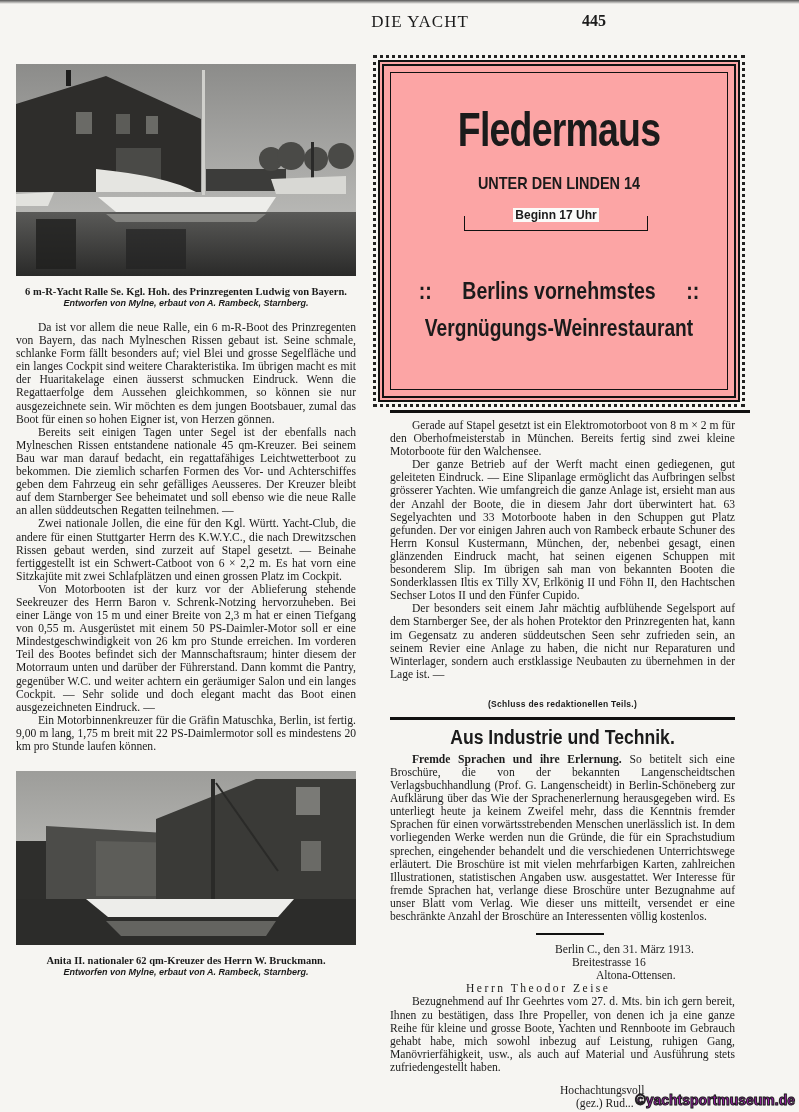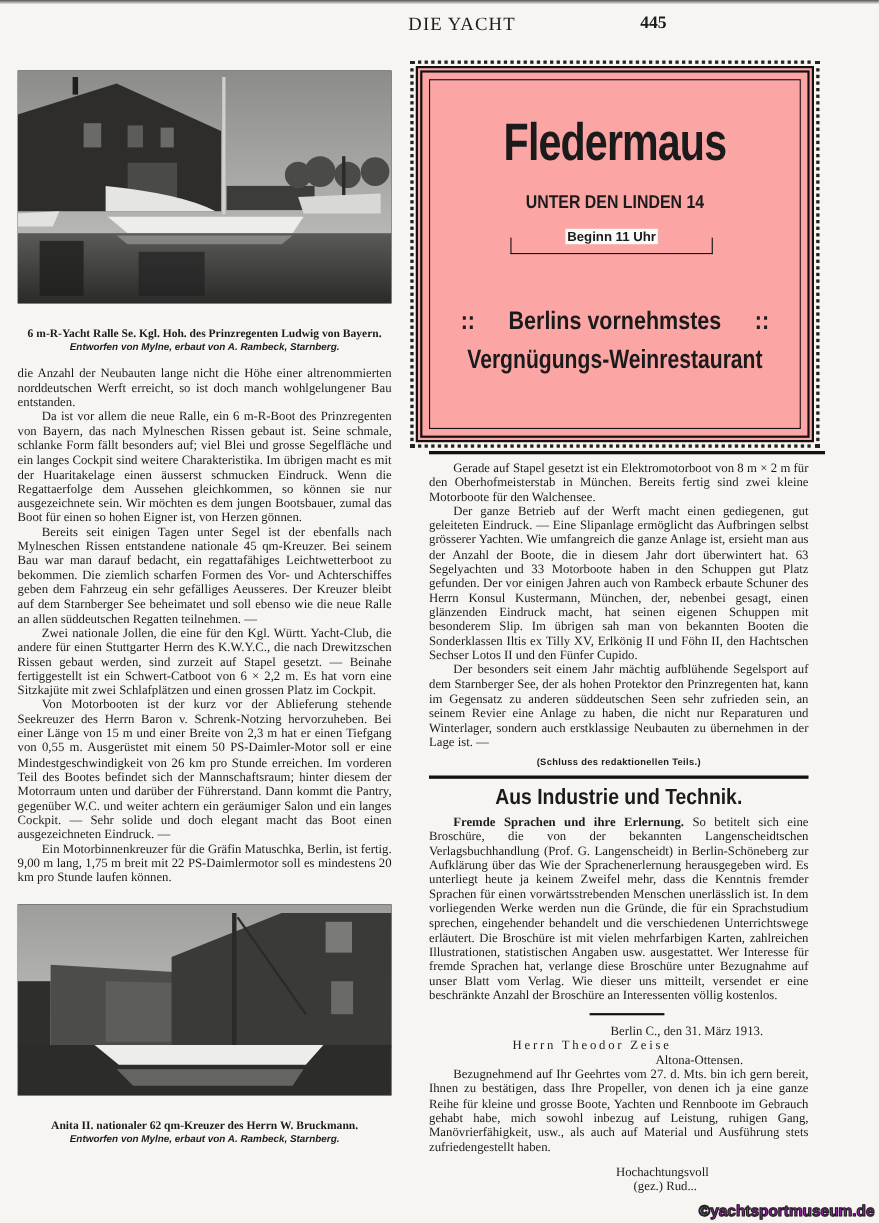--- a/index.html
+++ b/index.html
@@ -15,21 +15,21 @@
   .running-title { position: absolute; left: 0; width: 840px; text-align: center; font-size: 17px; letter-spacing: 1px; top: 2px; }
   .page-number { position: absolute; right: 34px; top: 2px; font-size: 16px; font-weight: bold; }
 
   .col-left { position: absolute; left: 16px; top: 64px; width: 340px; }
   .col-right { position: absolute; left: 390px; top: 60px; width: 360px; }
 
   .photo { position: relative; width: 340px; overflow: hidden; background: #3a3a3a; }
   .photo1 { height: 212px; }
   .photo2 { height: 174px; margin-top: 18px; }
 
-  .caption { text-align: center; margin-top: 22px; }
+  .caption { text-align: center; margin-top: 10px; }
   .caption-main { font-size: 10.5px; font-weight: bold; line-height: 12px; }
   .caption-sub { font-size: 9px; font-weight: bold; line-height: 11px; font-family: "Liberation Sans", sans-serif; font-style: italic; }
 
   .body-text p { margin: 0; font-size: 11.6px; line-height: 13.1px; text-align: justify; }
   .body-text p.indent { text-indent: 22px; }
   .left-text { margin-top: 12px; }
 
   .ad-box {
     position: relative; width: 350px; height: 330px; left: -12px;
     border: 6px double #111;
@@ -40,21 +40,21 @@
   .ad-title { position: absolute; left: 0; width: 100%; top: 36px; text-align: center; font-family: "Liberation Sans", sans-serif; font-weight: bold; font-size: 48px; letter-spacing: -1px; transform: scaleX(0.78); }
   .ad-address { position: absolute; left: 0; width: 100%; top: 108px; text-align: center; font-family: "Liberation Sans", sans-serif; font-weight: bold; font-size: 17px; transform: scaleX(0.85); }
   .ad-time-box { position: absolute; left: 80px; top: 150px; width: 182px; height: 14px; border: 1.5px solid #111; border-top: none; }
   .ad-time { position: absolute; left: 0; width: 100%; top: -8px; text-align: center; font-family: "Liberation Sans", sans-serif; font-weight: bold; font-size: 12px; }
   .ad-time span { background: #fbfbf9; padding: 0 2px; }
   .ad-line1 { position: absolute; left: 0; width: 100%; top: 212px; font-family: "Liberation Sans", sans-serif; font-weight: bold; font-size: 23px; transform: scaleX(0.85); display: flex; justify-content: space-between; padding: 0 10px; box-sizing: border-box; }
   .ad-line2 { position: absolute; left: 0; width: 100%; top: 248px; text-align: center; font-family: "Liberation Sans", sans-serif; font-weight: bold; font-size: 24px; transform: scaleX(0.80); white-space: nowrap; }
 
   .rule-thick { height: 3px; background: #111; margin: 8px 0 6px 0; }
   .right-text { width: 345px; }
-  .closing-note { text-align: center; font-size: 8.5px; font-weight: bold; font-family: "Liberation Sans", sans-serif; margin: 6px 0 6px 0; letter-spacing: 0.3px; }
+  .closing-note { text-align: center; font-size: 8.5px; font-weight: bold; font-family: "Liberation Sans", sans-serif; margin: 18px 0 6px 0; letter-spacing: 0.3px; }
   .section-title { text-align: center; font-family: "Liberation Sans", sans-serif; font-weight: bold; font-size: 20px; margin: 2px 0 4px 0; transform: scaleX(0.88); }
   .short-rule { width: 68px; height: 2px; background: #111; margin: 10px auto 8px auto; }
   .cert-title { text-align: center; font-weight: bold; font-size: 12px; margin-bottom: 2px; }
   .cert-line { font-size: 11.6px; line-height: 13.1px; }
   .spaced { letter-spacing: 2.5px; }
   .r1 { padding-left: 165px; }
   .r2 { padding-left: 182px; }
   .r3 { padding-left: 76px; }
   .r4 { padding-left: 206px; }
   .sig1 { padding-left: 170px; margin-top: 10px; }
@@ -110,21 +110,20 @@
       <rect x="20" y="155" width="40" height="50" fill="#1f1f1e" opacity="0.8"></rect>
       <rect x="110" y="165" width="60" height="40" fill="#222" opacity="0.7"></rect>
     </svg>
   </div>
   <div class="caption">
     <div class="caption-main">6 m-R-Yacht Ralle Se. Kgl. Hoh. des Prinzregenten Ludwig von Bayern.</div>
     <div class="caption-sub">Entworfen von Mylne, erbaut von A. Rambeck, Starnberg.</div>
   </div>
 
   <div class="body-text left-text">
-    <p>die Anzahl der Neubauten lange nicht die Höhe einer altrenommierten norddeutschen Werft erreicht, so ist doch manch wohlgelungener Bau entstanden.</p>
     <p class="indent">Da ist vor allem die neue Ralle, ein 6 m-R-Boot des Prinzregenten von Bayern, das nach Mylneschen Rissen gebaut ist. Seine schmale, schlanke Form fällt besonders auf; viel Blei und grosse Segelfläche und ein langes Cockpit sind weitere Charakteristika. Im übrigen macht es mit der Huaritakelage einen äusserst schmucken Eindruck. Wenn die Regattaerfolge dem Aussehen gleichkommen, so können sie nur ausgezeichnete sein. Wir möchten es dem jungen Bootsbauer, zumal das Boot für einen so hohen Eigner ist, von Herzen gönnen.</p>
     <p class="indent">Bereits seit einigen Tagen unter Segel ist der ebenfalls nach Mylneschen Rissen entstandene nationale 45 qm-Kreuzer. Bei seinem Bau war man darauf bedacht, ein regattafähiges Leichtwetterboot zu bekommen. Die ziemlich scharfen Formen des Vor- und Achterschiffes geben dem Fahrzeug ein sehr gefälliges Aeusseres. Der Kreuzer bleibt auf dem Starnberger See beheimatet und soll ebenso wie die neue Ralle an allen süddeutschen Regatten teilnehmen. —</p>
     <p class="indent">Zwei nationale Jollen, die eine für den Kgl. Württ. Yacht-Club, die andere für einen Stuttgarter Herrn des K.W.Y.C., die nach Drewitzschen Rissen gebaut werden, sind zurzeit auf Stapel gesetzt. — Beinahe fertiggestellt ist ein Schwert-Catboot von 6 × 2,2 m. Es hat vorn eine Sitzkajüte mit zwei Schlafplätzen und einen grossen Platz im Cockpit.</p>
     <p class="indent">Von Motorbooten ist der kurz vor der Ablieferung stehende Seekreuzer des Herrn Baron v. Schrenk-Notzing hervorzuheben. Bei einer Länge von 15 m und einer Breite von 2,3 m hat er einen Tiefgang von 0,55 m. Ausgerüstet mit einem 50 PS-Daimler-Motor soll er eine Mindestgeschwindigkeit von 26 km pro Stunde erreichen. Im vorderen Teil des Bootes befindet sich der Mannschaftsraum; hinter diesem der Motorraum unten und darüber der Führerstand. Dann kommt die Pantry, gegenüber W.C. und weiter achtern ein geräumiger Salon und ein langes Cockpit. — Sehr solide und doch elegant macht das Boot einen ausgezeichneten Eindruck. —</p>
     <p class="indent">Ein Motorbinnenkreuzer für die Gräfin Matuschka, Berlin, ist fertig. 9,00 m lang, 1,75 m breit mit 22 PS-Daimlermotor soll es mindestens 20 km pro Stunde laufen können.</p>
   </div>
 
   <div class="photo photo2">
     <svg width="340" height="174" viewBox="0 0 340 174">
       <defs>
@@ -153,21 +152,21 @@
     <div class="caption-sub">Entworfen von Mylne, erbaut von A. Rambeck, Starnberg.</div>
   </div>
 </div>
 
 <div class="col-right">
   <div class="ad-box">
     <div class="ad-inner"></div>
     <div class="ad-title">Fledermaus</div>
     <div class="ad-address">UNTER DEN LINDEN 14</div>
     <div class="ad-time-box">
-      <div class="ad-time"><span>Beginn 11 Uhr</span></div>
+      <div class="ad-time"><span>Beginn 17 Uhr</span></div>
     </div>
     <div class="ad-line1">
       <span>::</span>
       <span>Berlins vornehmstes</span>
       <span>::</span>
     </div>
     <div class="ad-line2">Vergnügungs-Weinrestaurant</div>
   </div>
 
   <div class="rule-thick"></div>
@@ -184,22 +183,23 @@
   <div class="section-title right-text">Aus Industrie und Technik.</div>
 
   <div class="body-text right-text">
     <p class="indent"><span class="bold-lead">Fremde Sprachen und ihre Erlernung.</span> <span>So betitelt sich eine Broschüre, die von der bekannten Langenscheidtschen Verlagsbuchhandlung (Prof. G. Langenscheidt) in Berlin-Schöneberg zur Aufklärung über das Wie der Sprachenerlernung herausgegeben wird. Es unterliegt heute ja keinem Zweifel mehr, dass die Kenntnis fremder Sprachen für einen vorwärtsstrebenden Menschen unerlässlich ist. In dem vorliegenden Werke werden nun die Gründe, die für ein Sprachstudium sprechen, eingehender behandelt und die verschiedenen Unterrichtswege erläutert. Die Broschüre ist mit vielen mehrfarbigen Karten, zahlreichen Illustrationen, statistischen Angaben usw. ausgestattet. Wer Interesse für fremde Sprachen hat, verlange diese Broschüre unter Bezugnahme auf unser Blatt vom Verlag. Wie dieser uns mitteilt, versendet er eine beschränkte Anzahl der Broschüre an Interessenten völlig kostenlos.</span></p>
   </div>
 
   <div class="short-rule"></div>
 
   <div class="right-text">
     <div class="cert-line r1">Berlin C., den 31. März 1913.</div>
+    <div class="cert-line r2">Breitestrasse 16</div>
+    <div class="cert-line r4">Altona-Ottensen.</div>
     <div class="cert-line r3 spaced">Herrn Theodor Zeise</div>
-    <div class="cert-line r4">Altona-Ottensen.</div>
     <div class="body-text">
       <p class="indent">Bezugnehmend auf Ihr Geehrtes vom 27. d. Mts. bin ich gern bereit, Ihnen zu bestätigen, dass Ihre Propeller, von denen ich ja eine ganze Reihe für kleine und grosse Boote, Yachten und Rennboote im Gebrauch gehabt habe, mich sowohl inbezug auf Leistung, ruhigen Gang, Manövrierfähigkeit, usw., als auch auf Material und Ausführung stets zufriedengestellt haben.</p>
     </div>
     <div class="cert-line sig1">Hochachtungsvoll</div>
     <div class="cert-line sig2">(gez.) Rud...</div>
   </div>
 </div>
 
 <div class="watermark">©yachtsportmuseum.de</div>
 

